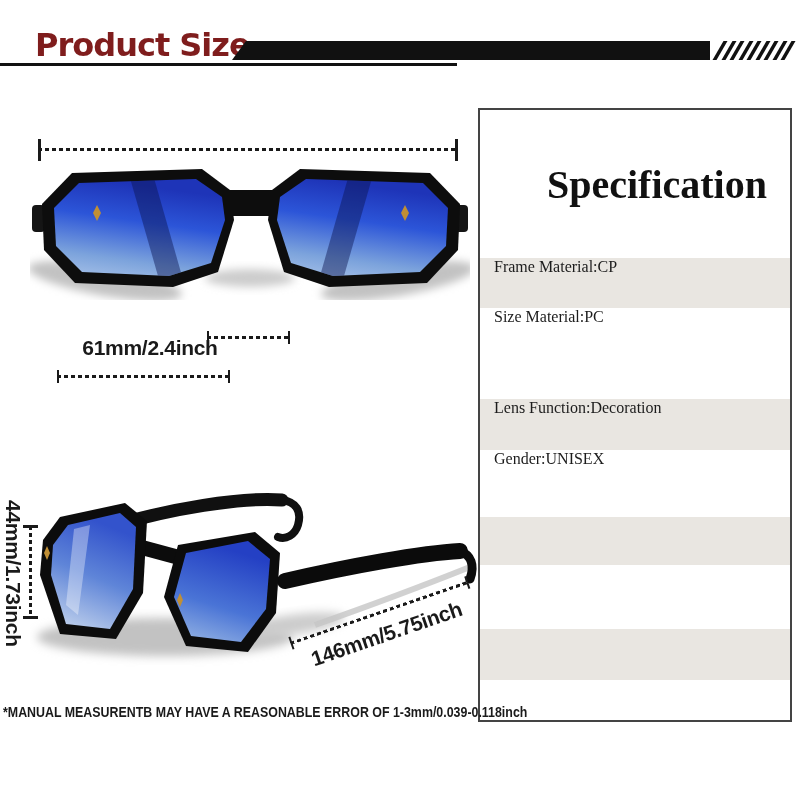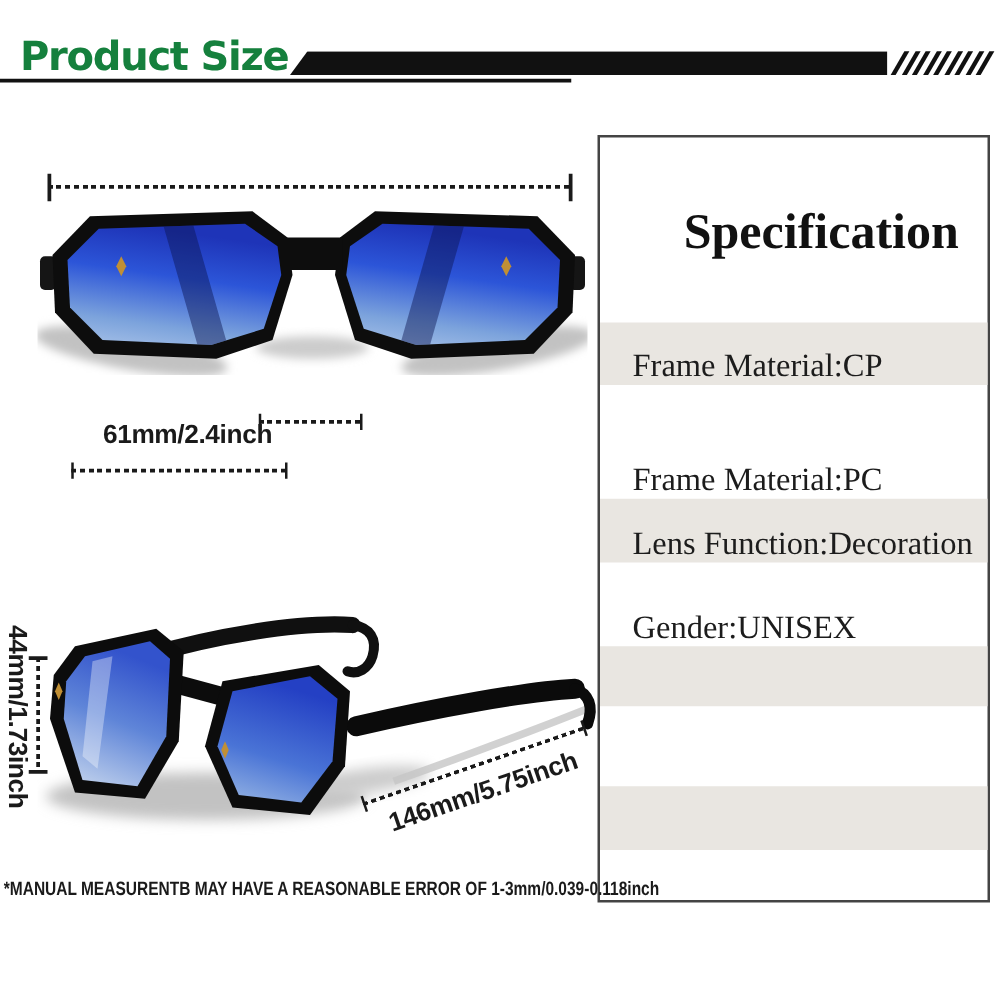--- a/index.html
+++ b/index.html
@@ -1,21 +1,21 @@
 <!DOCTYPE html>
 <html><head>
 <meta charset="utf-8">
 <style>
   html,body{margin:0;padding:0;background:#ffffff;}
   .canvas{position:relative;width:800px;height:800px;background:#ffffff;overflow:hidden;
           font-family:"Liberation Sans",sans-serif;color:#1a1a1a;}
 
   
-  .page-title{position:absolute;left:16px;top:26px;margin:0;font-size:32px;font-weight:bold;
-              letter-spacing:-1px;color:#15803d;font-family:"DejaVu Sans",sans-serif;}
+  .page-title{position:absolute;left:35px;top:26px;margin:0;font-size:32px;font-weight:bold;
+              letter-spacing:-1px;color:#7f1d1d;font-family:"DejaVu Sans",sans-serif;}
   .title-bar{position:absolute;left:232px;top:41px;width:478px;height:19px;background:#111;
              clip-path:polygon(14px 0,100% 0,100% 100%,0 100%);}
   .hashes{position:absolute;left:718px;top:41px;height:19px;display:flex;}
   .hashes i{display:block;width:4px;height:19px;background:#111;margin-right:4.5px;
             transform:skewX(-30deg);}
   .title-underline{position:absolute;left:0;top:63px;width:457px;height:3px;background:#111;}
 
   
   .dim-text{position:absolute;font-weight:bold;color:#1a1a1a;font-size:21px;text-align:center;
             letter-spacing:-0.3px;white-space:nowrap;}
@@ -48,22 +48,22 @@
   
   .front-view{position:absolute;left:30px;top:160px;width:440px;height:140px;}
   .side-view{position:absolute;left:30px;top:445px;width:450px;height:225px;}
 
   
   .spec-panel{position:absolute;left:478px;top:108px;width:314px;height:614px;
               border:2px solid #444;box-sizing:border-box;background:#fff;
               font-family:"Liberation Serif",serif;}
   .spec-title{height:148px;display:flex;align-items:center;justify-content:center;
               font-size:40px;font-weight:bold;color:#111;padding-left:44px;}
-  .spec-row{display:flex;align-items:flex-end;padding-left:26px;box-sizing:border-box;
-            font-size:26px;color:#1c1c1c;}
+  .spec-row{display:flex;align-items:flex-start;padding-left:14px;box-sizing:border-box;
+            font-size:16px;color:#1c1c1c;}
   .r-gray{background:#e9e6e1;}
   .h50{height:50px;} .h91{height:91px;} .h51{height:51px;} .h87{height:67px;}
   .h48{height:48px;} .h64{height:64px;}
 
   
   .disclaimer{position:absolute;left:3px;top:703px;font-size:15.5px;font-weight:bold;
               white-space:nowrap;transform:scaleX(0.8);transform-origin:0 50%;color:#1a1a1a;}
 </style>
 </head>
 <body>
@@ -188,21 +188,21 @@
     <div class="dash-h t-sm"></div>
     <div class="dim-text">146mm/5.75inch</div>
   </div>
 
   <section class="spec-panel">
     <div class="spec-title">Specification</div>
     <div class="spec-row r-gray h50">
       <span>Frame Material:CP</span>
     </div>
     <div class="spec-row h91">
-      <span>Frame Material:PC</span>
+      <span>Size Material:PC</span>
     </div>
     <div class="spec-row r-gray h51">
       <span>Lens Function:Decoration</span>
     </div>
     <div class="spec-row h87">
       <span>Gender:UNISEX</span>
     </div>
     <div class="spec-row r-gray h48"></div>
     <div class="spec-row h64"></div>
     <div class="spec-row r-gray h51"></div>

